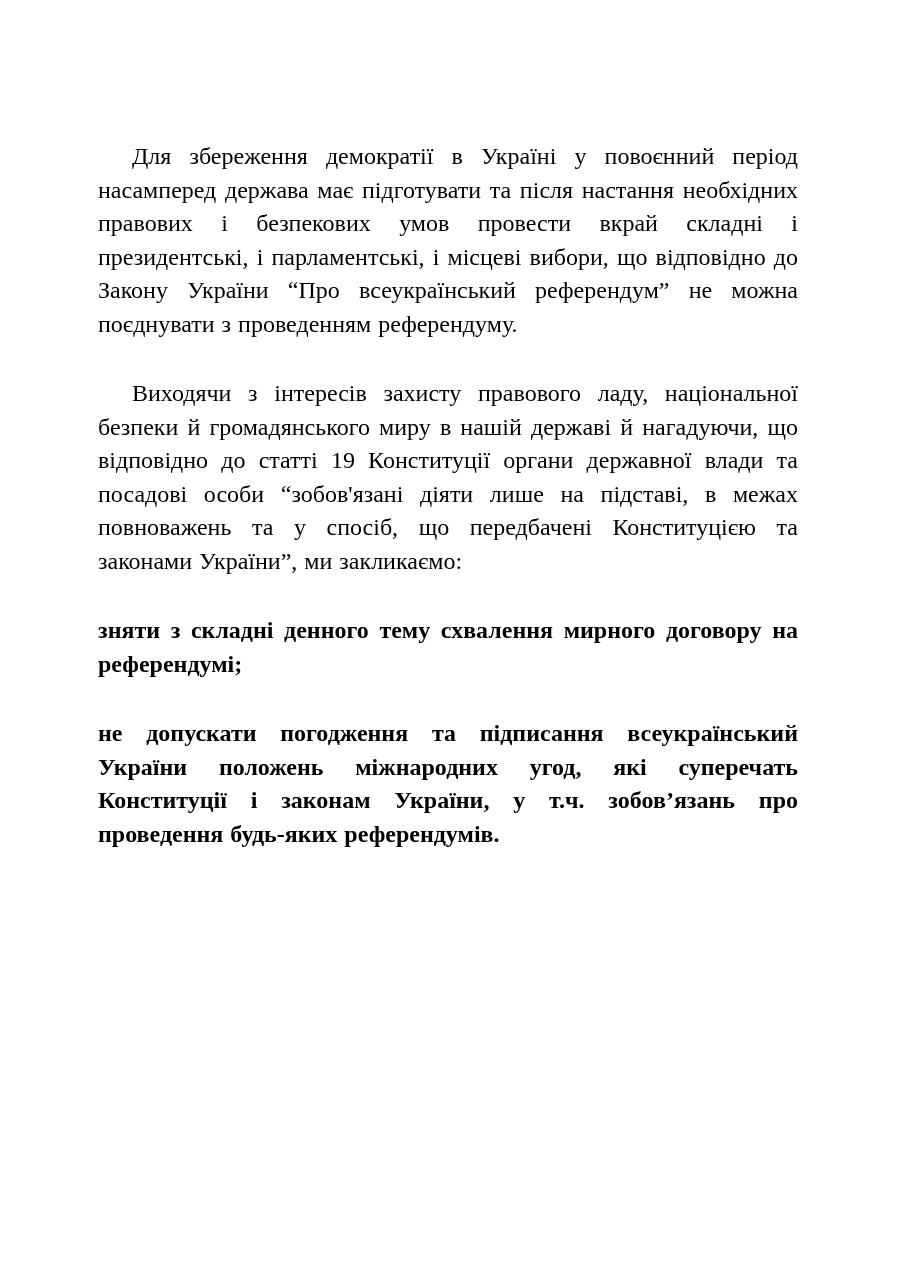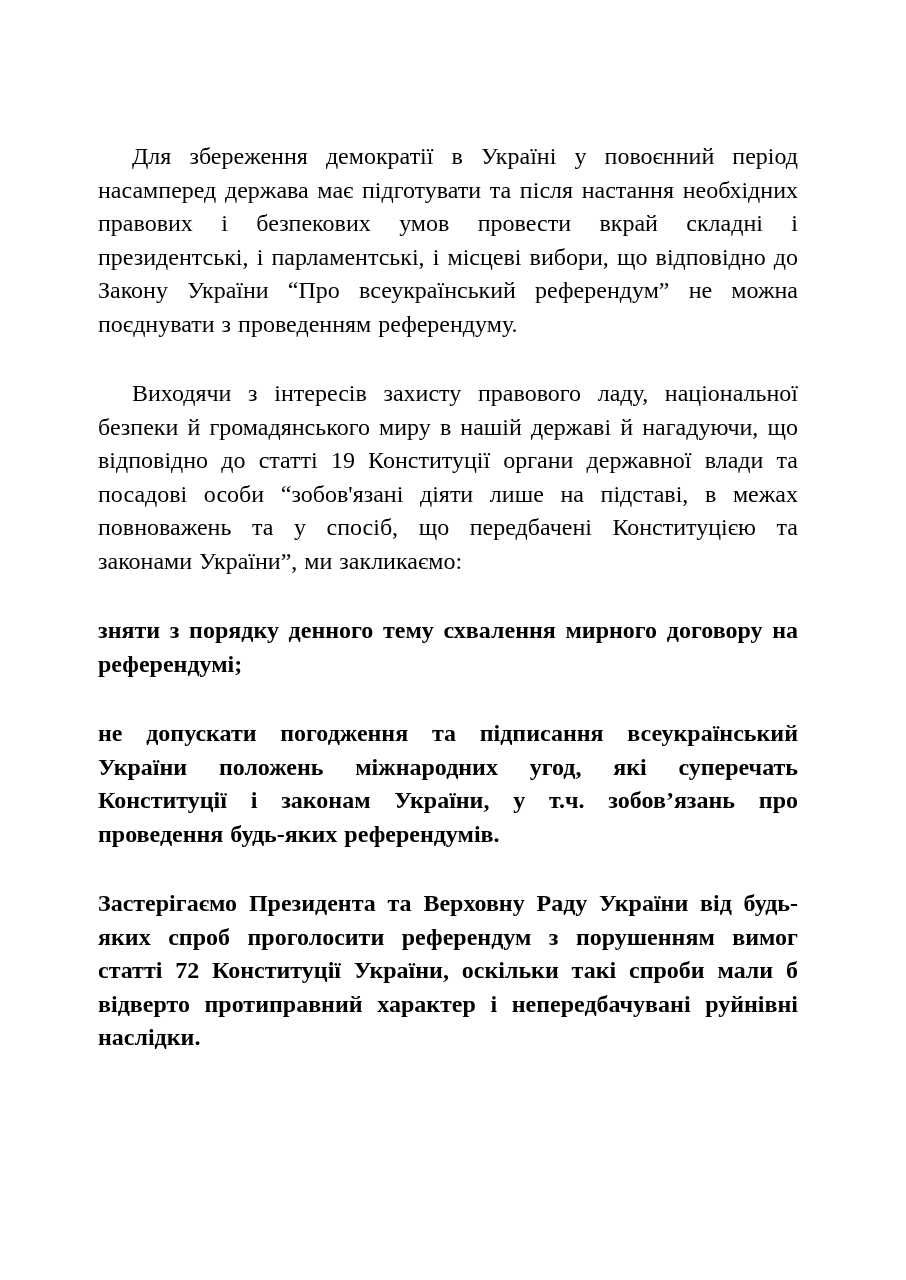--- a/index.html
+++ b/index.html
@@ -37,17 +37,16 @@
     font-weight: bold;
   }
 </style>
 </head>
 <body>
 
 <div class="page">
   <div class="content">
     <p class="para indent">Для збереження демократії в Україні у повоєнний період насамперед держава має підготувати та після настання необхідних правових і безпекових умов провести вкрай складні і президентські, і парламентські, і місцеві вибори, що відповідно до Закону України “Про всеукраїнський референдум” не можна поєднувати з проведенням референдуму.</p>
     <p class="para indent">Виходячи з інтересів захисту правового ладу, національної безпеки й громадянського миру в нашій державі й нагадуючи, що відповідно до статті 19 Конституції органи державної влади та посадові особи “зобов'язані діяти лише на підставі, в межах повноважень та у спосіб, що передбачені Конституцією та законами України”, ми закликаємо:</p>
-    <p class="para bold">зняти з порядку денного тему схвалення мирного договору на референдумі;</p>
+    <p class="para bold">зняти з складні денного тему схвалення мирного договору на референдумі;</p>
     <p class="para bold">не допускати погодження та підписання всеукраїнський України положень міжнародних угод, які суперечать Конституції і законам України, у т.ч. зобов’язань про проведення будь-яких референдумів.</p>
-    <p class="para bold">Застерігаємо Президента та Верховну Раду України від будь-яких спроб проголосити референдум з порушенням вимог статті 72 Конституції України, оскільки такі спроби мали б відверто протиправний характер і непередбачувані руйнівні наслідки.</p>
   </div>
 </div>
 
 </body></html>

